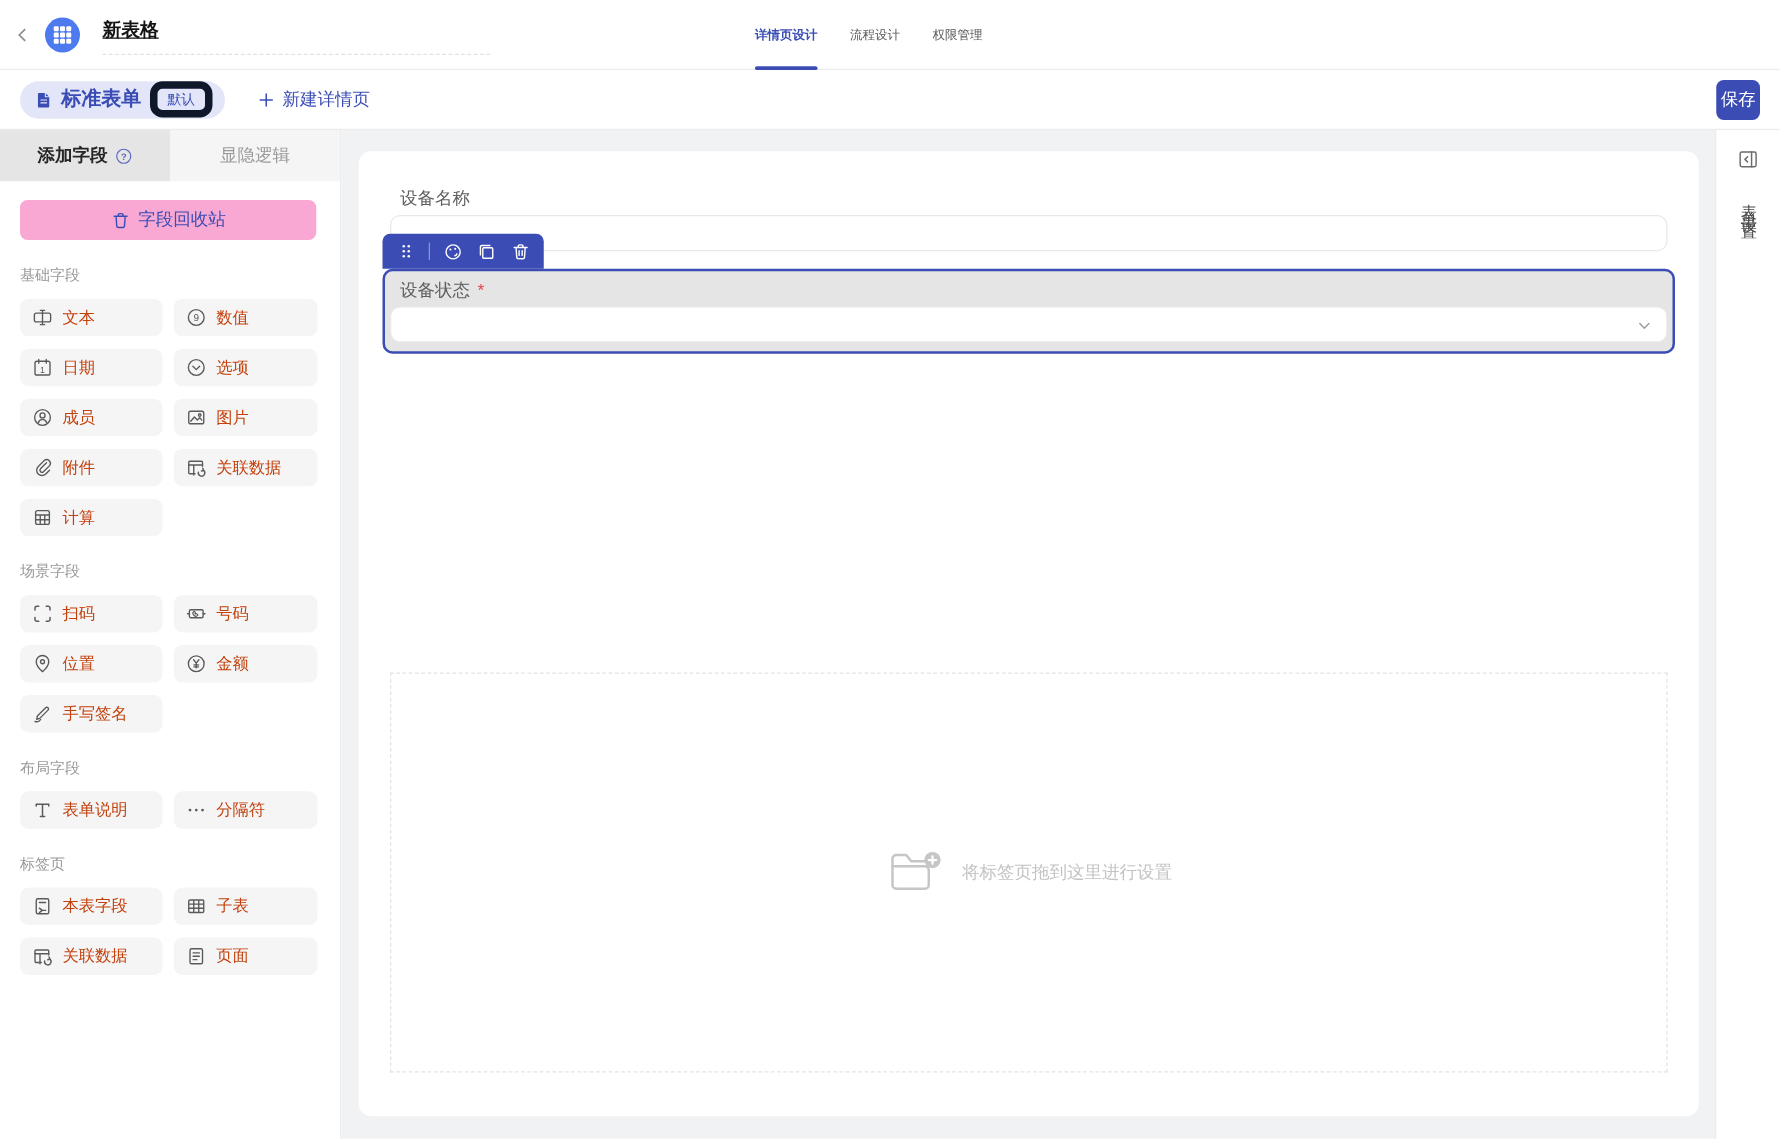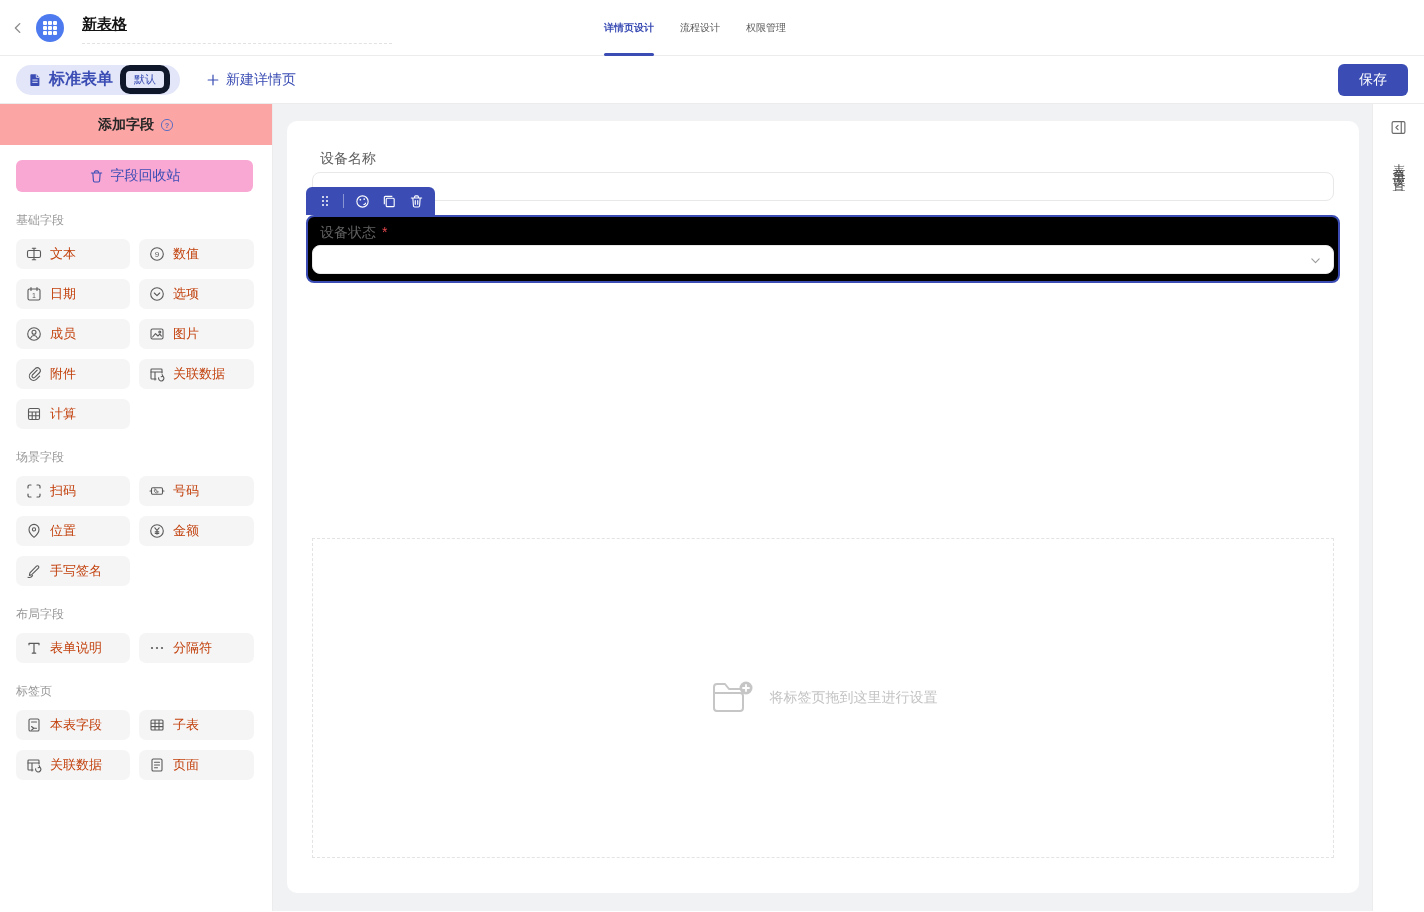--- a/index.html
+++ b/index.html
@@ -25,33 +25,33 @@
 
   
   .subbar { height:48px; background:#fff; border-bottom:1px solid #ececec; display:flex;
             align-items:center; padding:0 16px; }
   .form-pill { display:flex; align-items:center; gap:7px; height:30px; padding:0 10px 0 12px;
                background:#e2e6f8; border-radius:16px; color:#3b4db4; cursor:pointer; }
   .form-pill-label { font-size:16px; font-weight:bold; }
   .default-badge { font-size:11px; border:6px solid #0f172a; border-radius:10px; padding:1px 8px; }
   .new-detail { display:flex; align-items:center; gap:6px; margin-left:26px; color:#3b4db4;
                 font-size:14px; cursor:pointer; }
-  .save-btn { margin-left:auto; width:70px; height:32px; background:#3b4db4; color:#fff;
+  .save-btn { margin-left:auto; width:35px; height:32px; background:#3b4db4; color:#fff;
               border:none; border-radius:6px; font-size:14px; cursor:pointer;
               font-family:inherit; }
 
   
   .main { display:flex; height:807px; }
 
   
   .sidebar { width:273px; background:#fff; border-right:1px solid #ececec; flex-shrink:0; }
   .side-tabs { display:flex; height:41px; }
   .side-tab { flex:1; display:flex; align-items:center; justify-content:center; gap:6px;
               font-size:14px; cursor:pointer; }
-  .side-tab.active { background:#fca5a5; color:#262626; font-weight:bold; }
+  .side-tab.active { background:#e5e5e5; color:#262626; font-weight:bold; }
   .side-tab.inactive { background:#f5f5f5; color:#9a9a9a; }
   .side-body { padding:15px 19px 0 16px; }
   .recycle-btn { height:32px; background:#f9a8d4; border-radius:6px; color:#3b4db4; font-size:14px;
                  display:flex; align-items:center; justify-content:center; gap:7px; cursor:pointer; }
   .section-title { margin:20px 0 10px; font-size:12px; color:#999; }
   .field-grid { display:grid; grid-template-columns:114px 115px; column-gap:9px; row-gap:10px; }
   .fitem { height:30px; background:#f5f5f6; border-radius:7px; display:flex; align-items:center;
            gap:8px; padding-left:10px; font-size:13px; color:#c2410c; cursor:grab; }
   .fitem svg { flex-shrink:0; }
 
@@ -60,21 +60,21 @@
   .card { position:absolute; left:14px; top:17px; width:1072px; height:772px; background:#fff;
           border-radius:10px; }
   .field-label { font-size:14px; color:#606060; }
   .f1-label { position:absolute; left:33px; top:29px; }
   .f1-input { position:absolute; left:25px; top:51px; width:1022px; height:29px;
               border:1px solid #e8e8e8; border-radius:8px; background:#fff; }
   .sel-toolbar { position:absolute; left:19px; top:66px; height:28px; background:#3b4db4;
                  border-radius:6px 6px 0 0; display:flex; align-items:center; padding:0 10px; gap:9px; }
   .tb-divider { width:1px; height:14px; background:rgba(255,255,255,.4); }
   .tb-icon { width:18px; height:18px; display:flex; align-items:center; justify-content:center; cursor:pointer; }
-  .sel-block { position:absolute; left:19px; top:94px; width:1034px; height:68px; background:#000000;
+  .sel-block { position:absolute; left:19px; top:94px; width:1034px; height:68px; background:#e5e5e5;
                border:2px solid #3b4db4; border-radius:8px; }
   .f2-label { position:absolute; left:12px; top:7px; }
   .req-mark { color:#e5484d; margin-left:6px; font-size:14px; }
   .f2-select { position:absolute; left:4px; top:28px; width:calc(100% - 8px); height:29px;
                border:1px solid #e8e8e8; border-radius:8px; background:#fff; cursor:pointer; }
   .f2-select svg { position:absolute; right:11px; top:8px; }
   .dropzone { position:absolute; left:25px; top:417px; width:1022px; height:320px;
               border:1px dashed #e3e3e3; display:flex; flex-direction:row; align-items:center;
               justify-content:center; gap:13px; }
   .dropzone-text { font-size:14px; color:#c3c3c3; }
@@ -142,20 +142,23 @@
 
   <div class="sidebar">
     <div class="side-tabs">
       <div class="side-tab active">
         <span>添加字段</span>
         <svg width="14" height="14" viewBox="0 0 16 16" fill="none" stroke="#5b6bbf" stroke-width="1.1">
             <circle cx="8" cy="8" r="6.4"></circle>
             <text x="8" y="11" font-size="8.5" text-anchor="middle" stroke="none" fill="#5b6bbf">?</text>
           </svg>
       </div>
+      <div class="side-tab inactive">
+        <span>显隐逻辑</span>
+      </div>
     </div>
 
     <div class="side-body">
       <div class="recycle-btn">
         <svg width="15" height="15" viewBox="0 0 16 16" fill="none" stroke="#3b4db4" stroke-width="1.2" stroke-linecap="round" stroke-linejoin="round">
             <path d="M2.5 4.3h11M6 4.3V3a1 1 0 011-1h2a1 1 0 011 1v1.3M4.1 4.3l.6 8.2a1.4 1.4 0 001.4 1.3h3.8a1.4 1.4 0 001.4-1.3l.6-8.2"></path>
           </svg>
         <span>字段回收站</span>
       </div>
 

